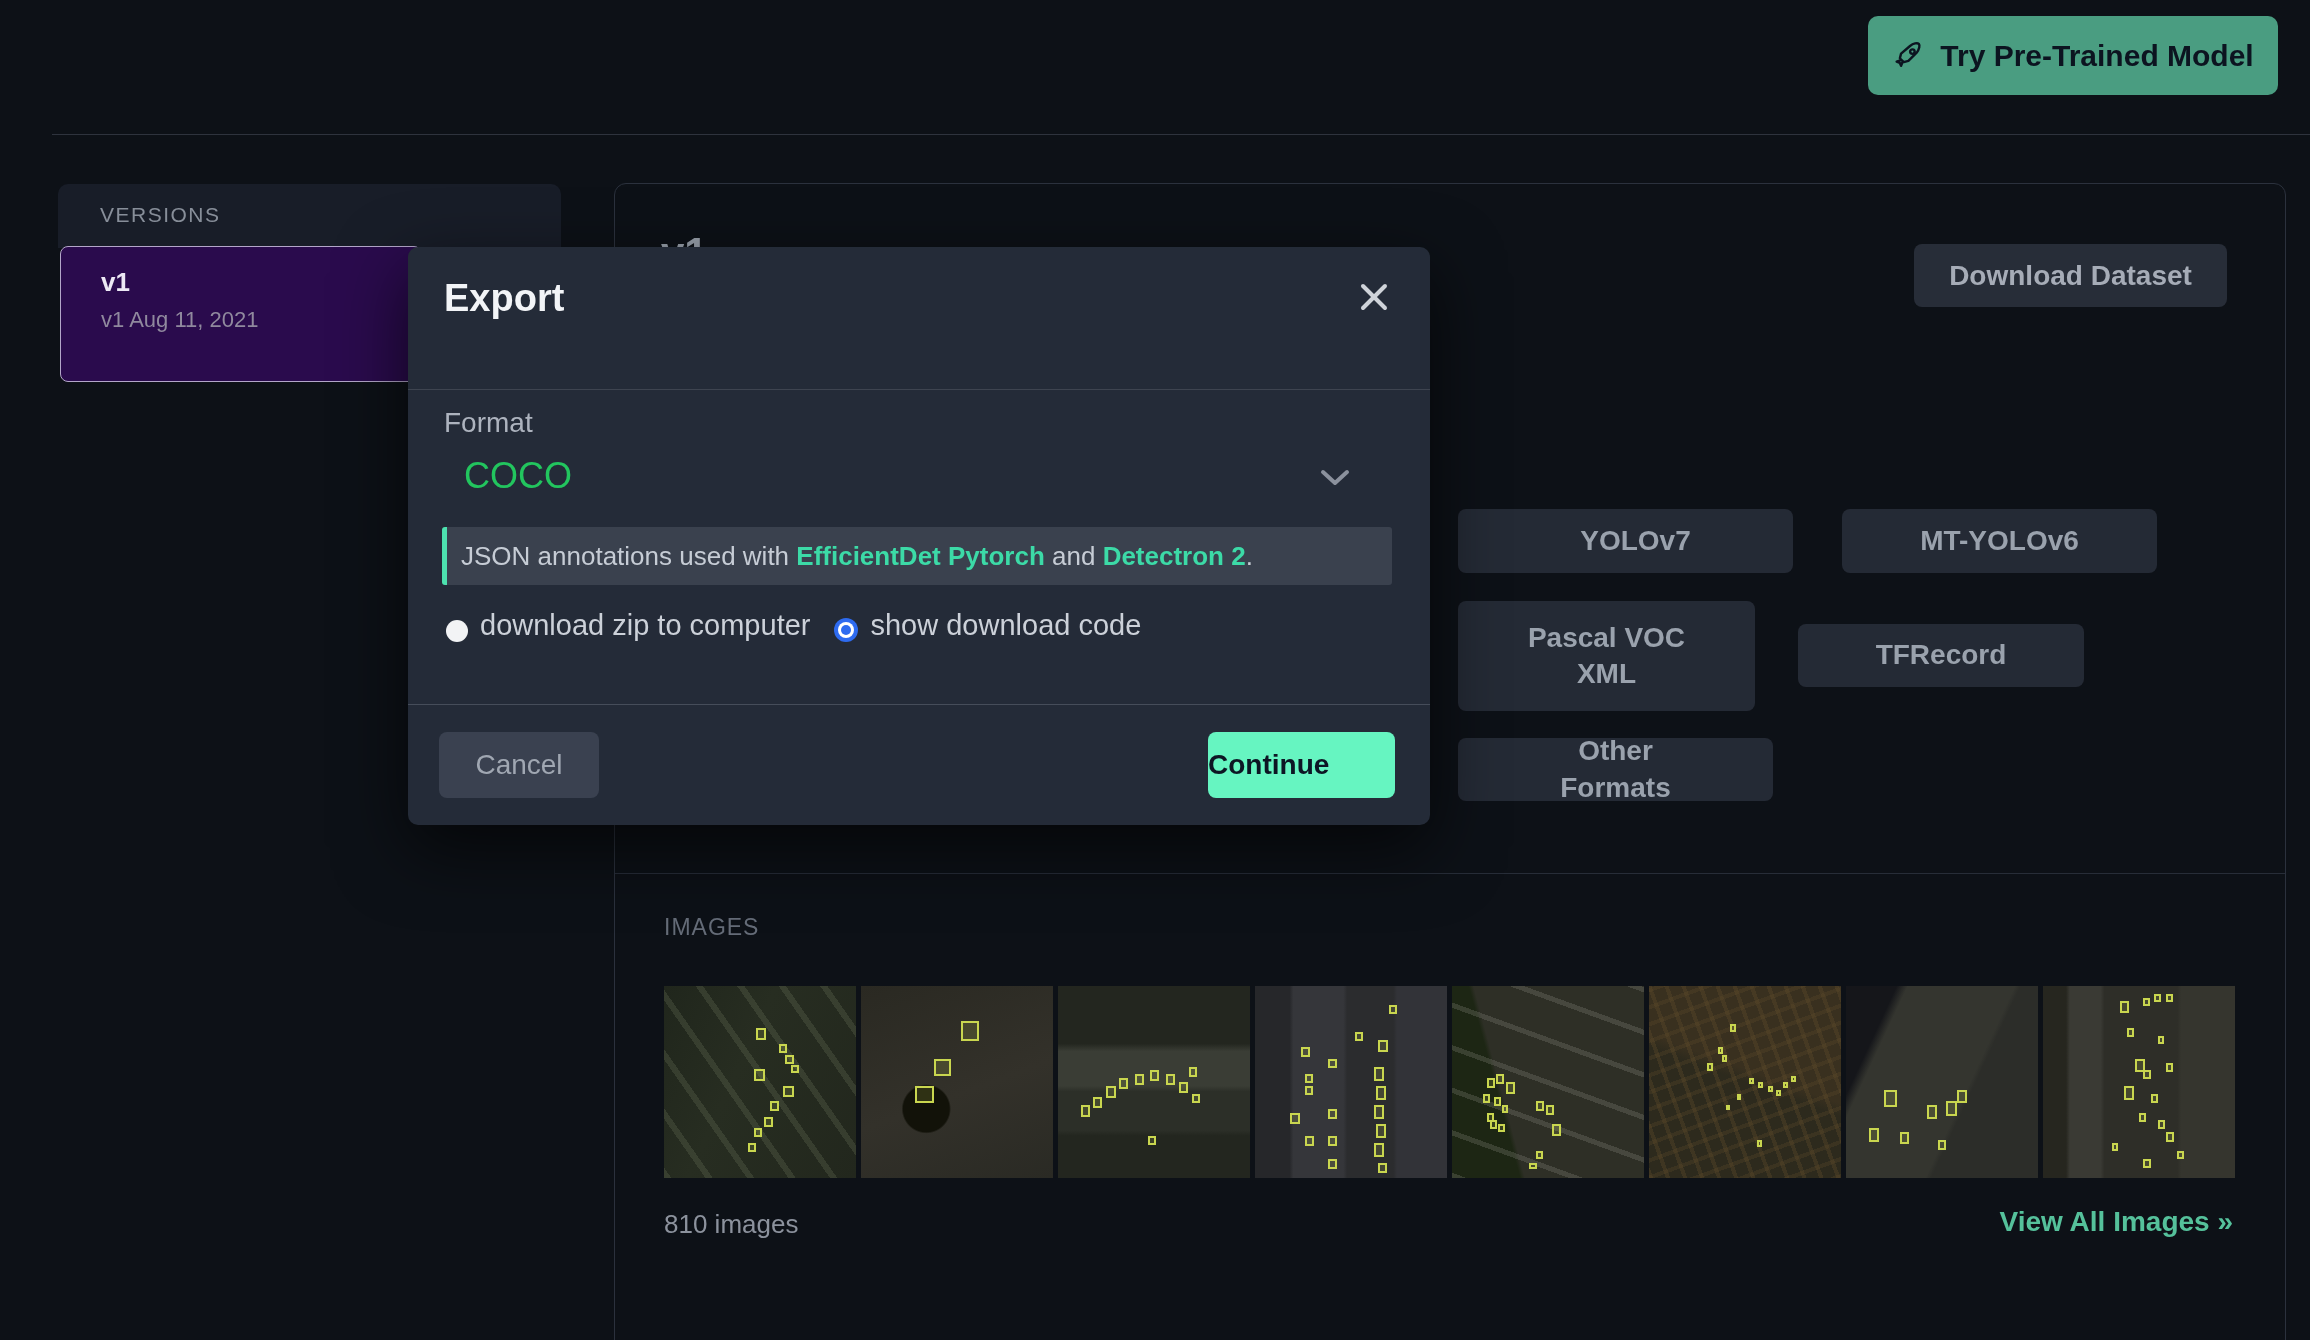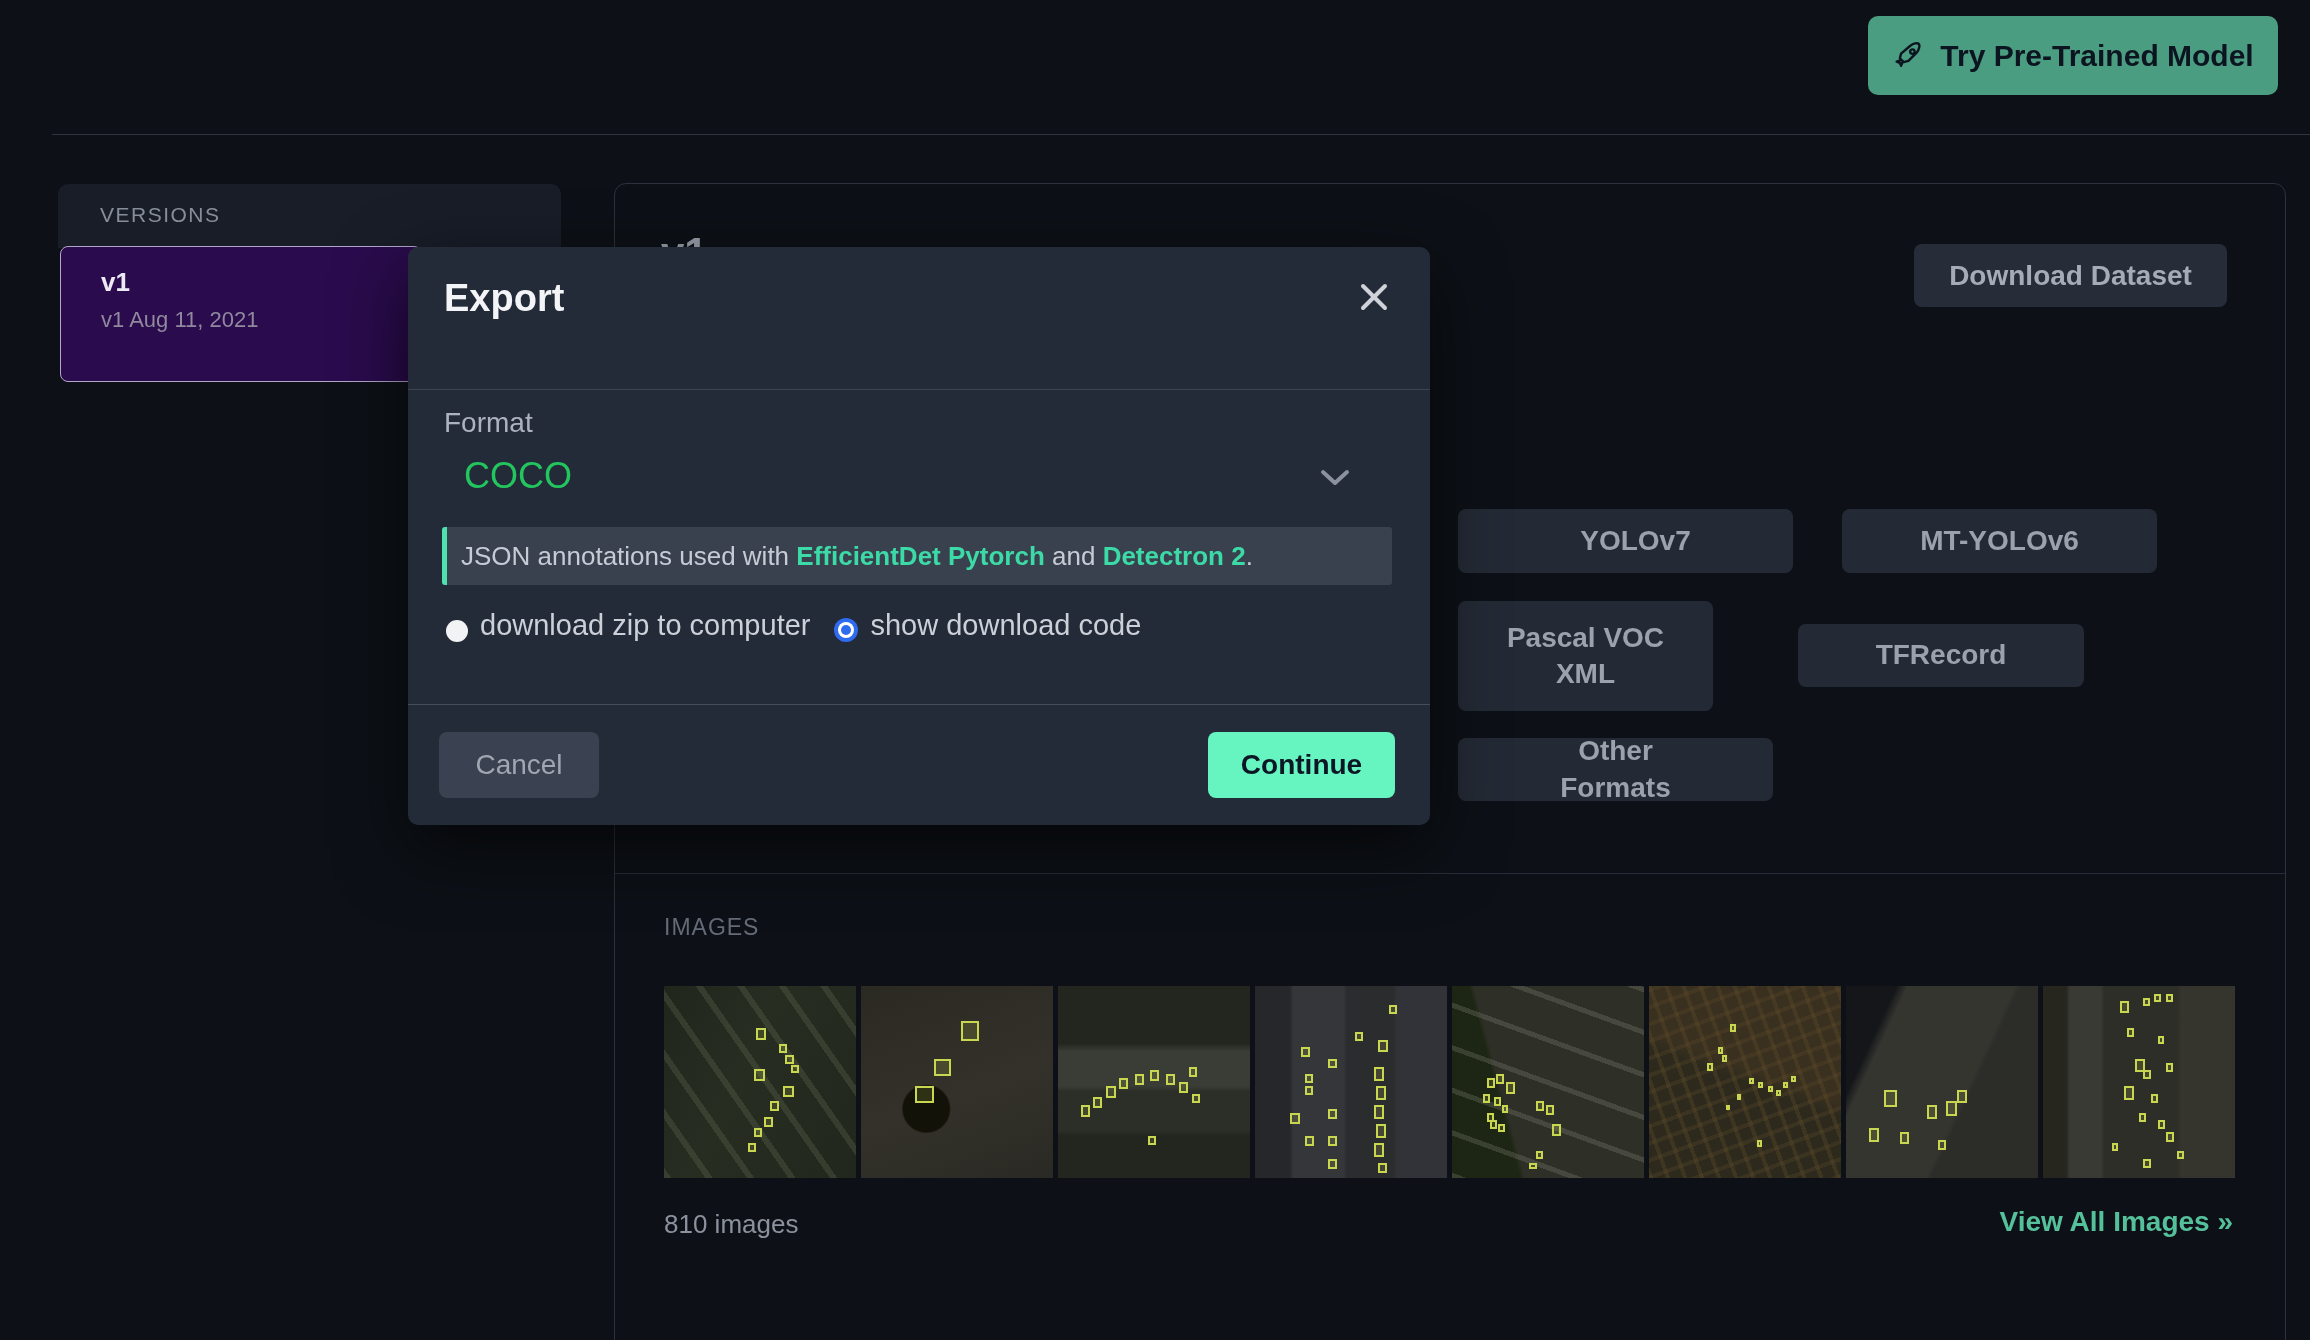--- a/index.html
+++ b/index.html
@@ -30,21 +30,21 @@
                  border:1px solid #2b313d;border-radius:12px;}
   .version-title{left:46px;top:45px;font-size:42px;font-weight:bold;color:#99a1ac;z-index:1;}
   .download-btn{left:1299px;top:60px;width:313px;height:63px;background:#272d38;border-radius:8px;
                 display:flex;align-items:center;justify-content:center;color:#a6acb7;
                 font-size:28px;font-weight:bold;cursor:pointer;}
   .fmt-btn{background:#242a35;border-radius:8px;display:flex;align-items:center;justify-content:center;
            color:#9aa2ad;font-size:28px;font-weight:bold;text-align:center;cursor:pointer;}
   .fmt-btn .inner{max-width:190px;line-height:1.3;}
   .fmt-yolov7{left:843px;top:325px;width:315px;height:64px;padding-left:20px;}
   .fmt-mtyolov6{left:1183px;top:325px;width:315px;height:64px;margin-left:44px;}
-  .fmt-pascal{left:843px;top:417px;width:255px;height:110px;}
+  .fmt-pascal{left:843px;top:417px;width:297px;height:110px;}
   .fmt-tfrecord{left:1183px;top:440px;width:286px;height:63px;}
   .fmt-other{left:843px;top:554px;width:315px;height:63px;}
   .content-divider{left:0;right:0;top:689px;height:1px;background:#272d38;}
   .images-label{left:49px;top:730px;font-size:23px;letter-spacing:1px;color:#656c78;}
   .thumb-strip{left:49px;top:802px;width:1580px;height:192px;display:flex;gap:5px;}
   .thumb{position:relative;width:192px;height:192px;flex:0 0 192px;overflow:hidden;cursor:pointer;}
   .bbox{position:absolute;border:2px solid #c9d64f;background:rgba(200,214,80,.16);box-sizing:border-box;}
   .count-text{left:49px;top:1025px;font-size:26px;color:#8c929d;}
   .view-all{right:52px;top:1022px;font-size:28px;font-weight:bold;color:#55c19b;cursor:pointer;}
 
@@ -82,21 +82,21 @@
   .radio-off{width:22px;height:22px;border-radius:50%;background:#f2f3f5;}
   .radio-on{width:24px;height:24px;border-radius:50%;background:#2e6bf0;position:relative;}
   .radio-on::after{content:"";position:absolute;left:4px;top:4px;width:16px;height:16px;
                    border-radius:50%;background:#fff;}
   .radio-on::before{content:"";position:absolute;left:7px;top:7px;width:10px;height:10px;
                     border-radius:50%;background:#2e6bf0;z-index:1;}
   .modal-ftr-divider{left:0;right:0;top:457px;height:1px;background:#464d5a;}
   .cancel-btn{left:31px;top:485px;width:160px;height:66px;background:#3a4150;border-radius:8px;
               display:flex;align-items:center;justify-content:center;color:#a0a7b2;font-size:28px;cursor:pointer;}
   .continue-btn{left:800px;top:485px;width:187px;height:66px;background:#66f5c1;border-radius:8px;
-                display:flex;align-items:center;justify-content:center;color:#0d1624;
+                display:flex;align-items:center;color:#0d1624;
                 font-size:28px;font-weight:bold;cursor:pointer;}
 </style>
 </head>
 <body>
 
 <div id="stage">
 
   <div class="abs header-divider"></div>
   <div class="abs try-btn">
     <span>

